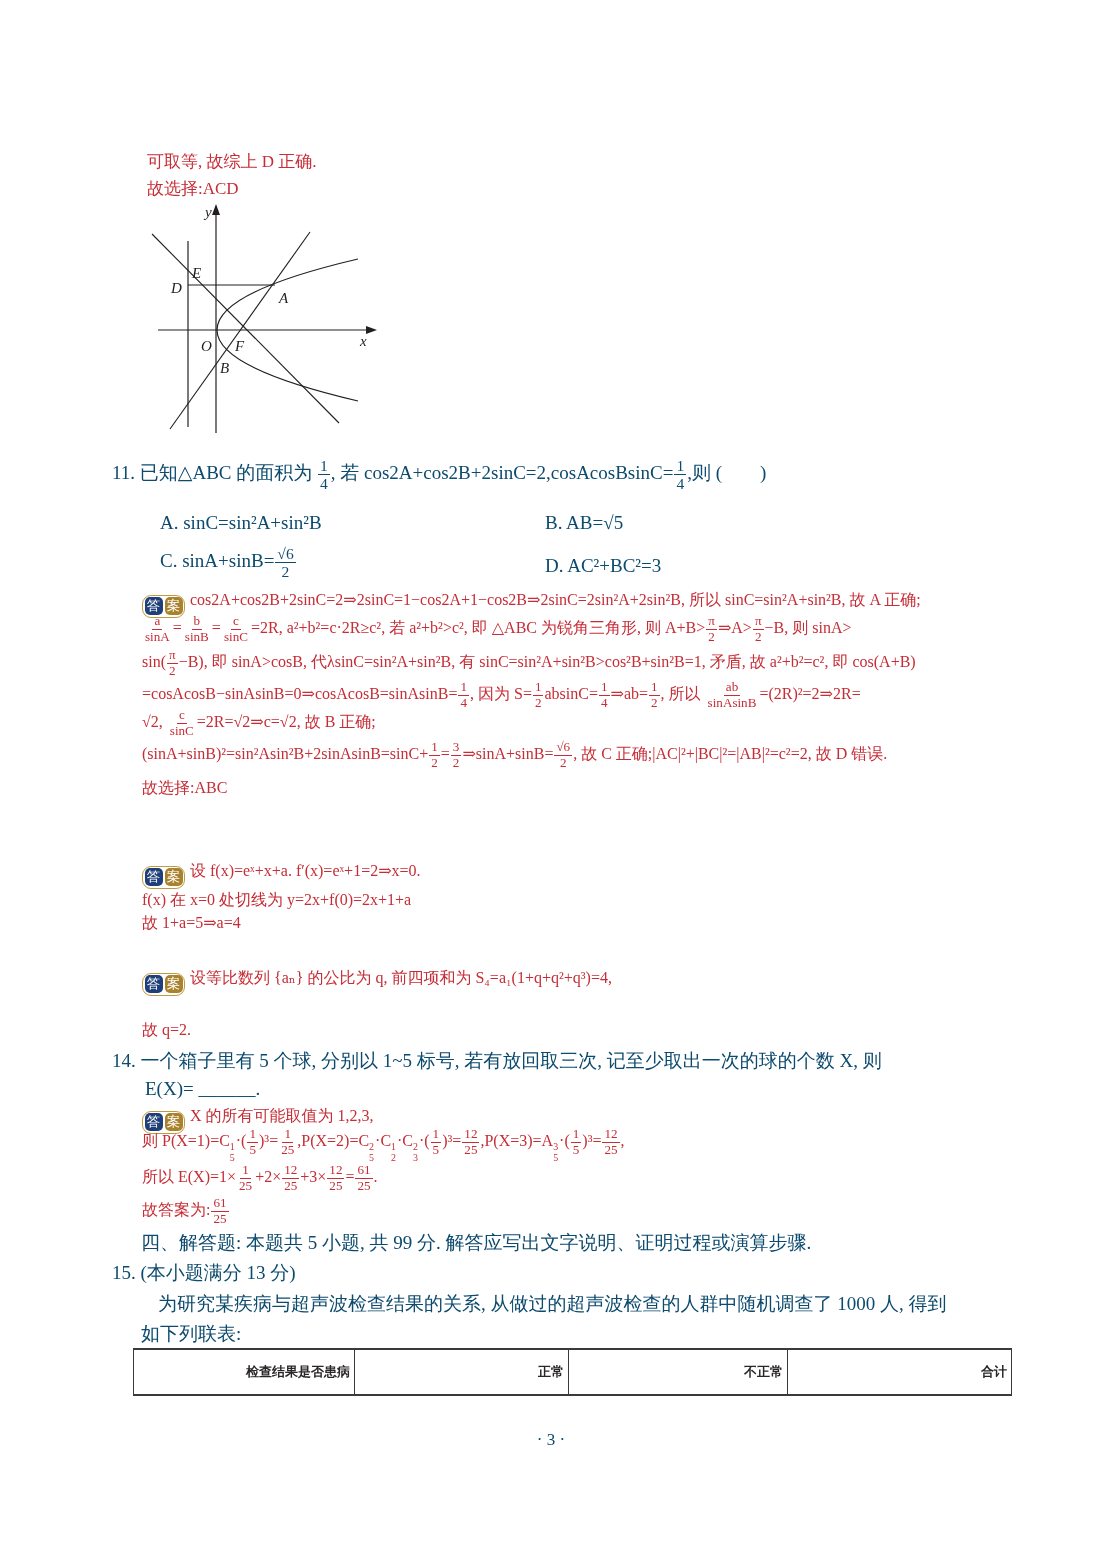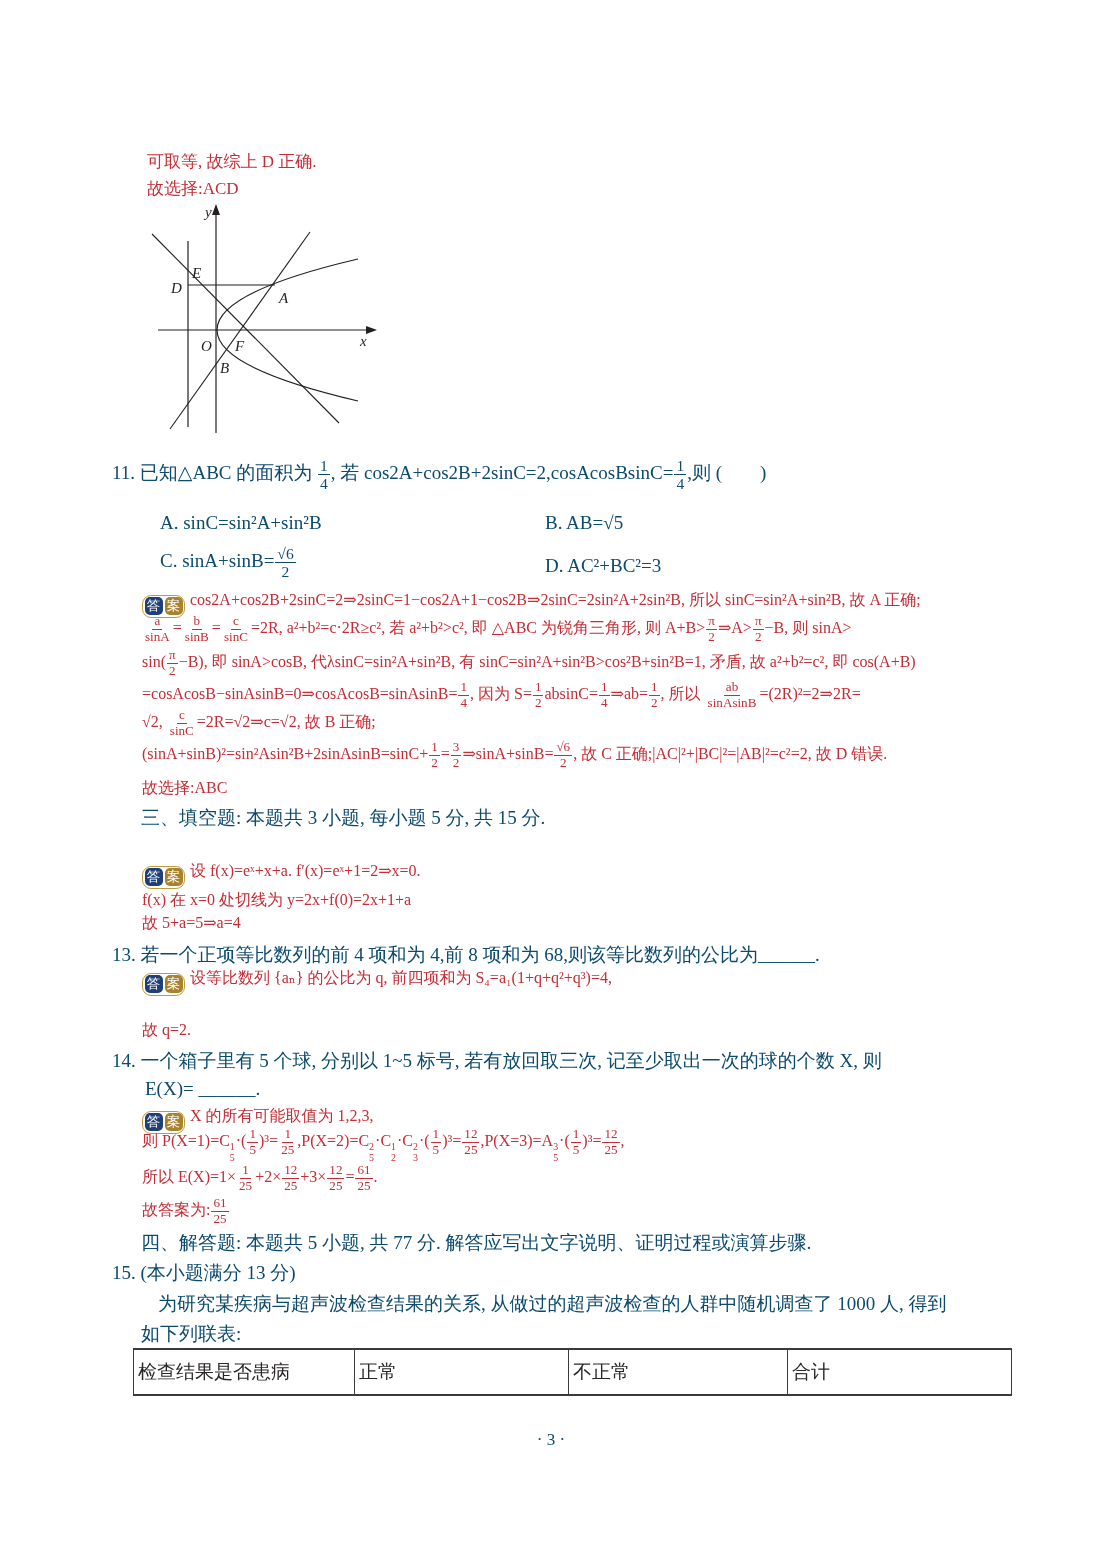--- a/index.html
+++ b/index.html
@@ -22,21 +22,21 @@
          vertical-align:-5px;margin-right:5px;background:#fff;}
   .badge b{width:18px;height:18px;border-radius:5px;color:#fff;font-size:13.5px;font-weight:normal;
            display:flex;align-items:center;justify-content:center;
            font-family:"Liberation Sans","DejaVu Sans",sans-serif;}
   .badge .b1{background:#1e3f77;}
   .badge .b2{background:#a9822e;}
   
   .ctable{position:absolute;border-collapse:collapse;table-layout:fixed;}
   .ctable td{border-left:1.2px solid #3a3a3a;border-right:1.2px solid #3a3a3a;
              border-top:2.6px solid #3a3a3a;border-bottom:2.6px solid #3a3a3a;
-             text-align:left;font-size:19px;color:#2a2626;height:44px;padding:0 4px;}
+             text-align:right;font-size:13px;color:#2a2626;height:44px;padding:0 4px;font-weight:bold;}
   svg text{font-family:"Liberation Serif","DejaVu Serif",serif;font-style:italic;font-size:15px;fill:#231f20;}
 </style>
 </head>
 <body>
 
 <div class="page">
 
   <div class="abs red2" style="top:150px;left:147px">可取等, 故综上 D 正确.</div>
   <div class="abs red2" style="top:177px;left:147px">故选择:ACD</div>
 
@@ -133,32 +133,30 @@
         <span class="fd">2</span>
       </span>=<span class="frac">
         <span class="fn">3</span>
         <span class="fd">2</span>
       </span>⇒sinA+sinB=<span class="frac">
         <span class="fn">√6</span>
         <span class="fd">2</span>
       </span>, 故 C 正确;|AC|²+|BC|²=|AB|²=c²=2, 故 D 错误.</div>
   <div class="abs red" style="top:778px;left:142px">故选择:ABC</div>
 
-  <div class="abs blk" style="top:805px;left:141px">三、填空题: 本题共 3 小题, 每小题 5 分, 共 15 分.</div>
 
   <div class="abs red" style="top:861px;left:142px">
     <span class="badge">
         <b class="b1">答</b>
         <b class="b2">案</b>
       </span><span>设 f(x)=eˣ+x+a.  f′(x)=eˣ+1=2⇒x=0.</span>
   </div>
   <div class="abs red" style="top:890px;left:142px">f(x) 在 x=0 处切线为 y=2x+f(0)=2x+1+a</div>
-  <div class="abs red" style="top:913px;left:142px">故 5+a=5⇒a=4</div>
-
-  <div class="abs blk" style="top:942px;left:112px">13. 若一个正项等比数列的前 4 项和为 4,前 8 项和为 68,则该等比数列的公比为______.</div>
+  <div class="abs red" style="top:913px;left:142px">故 1+a=5⇒a=4</div>
+
   <div class="abs red" style="top:968px;left:142px">
     <span class="badge">
         <b class="b1">答</b>
         <b class="b2">案</b>
       </span><span>设等比数列 {aₙ} 的公比为 q, 前四项和为 S₄=a₁(1+q+q²+q³)=4,</span>
   </div>
   <div class="abs red" style="top:1020px;left:142px">故 q=2.</div>
 
   <div class="abs blk" style="top:1048px;left:112px">14. 一个箱子里有 5 个球, 分别以 1~5 标号, 若有放回取三次, 记至少取出一次的球的个数 X, 则</div>
   <div class="abs blk" style="top:1078px;left:145px">E(X)= ______.</div>
@@ -213,21 +211,21 @@
         <span class="fd">25</span>
       </span>=<span class="frac">
         <span class="fn">61</span>
         <span class="fd">25</span>
       </span>.</div>
   <div class="abs red" style="top:1196px;left:142px">故答案为:<span class="frac">
         <span class="fn">61</span>
         <span class="fd">25</span>
       </span></div>
 
-  <div class="abs blk" style="top:1230px;left:141px">四、解答题: 本题共 5 小题, 共 77 分. 解答应写出文字说明、证明过程或演算步骤.</div>
+  <div class="abs blk" style="top:1230px;left:141px">四、解答题: 本题共 5 小题, 共 99 分. 解答应写出文字说明、证明过程或演算步骤.</div>
 
   <div class="abs blk" style="top:1260px;left:112px">15. (本小题满分 13 分)</div>
   <div class="abs blk" style="top:1291px;left:158px">为研究某疾病与超声波检查结果的关系, 从做过的超声波检查的人群中随机调查了 1000 人, 得到</div>
   <div class="abs blk" style="top:1321px;left:141px">如下列联表:</div>
 
   <table class="ctable" style="top:1348px;left:133px;width:842px">
     <tbody>
         <tr>
       <td style="width:212px">检查结果是否患病</td>
       <td style="width:205px">正常</td>

